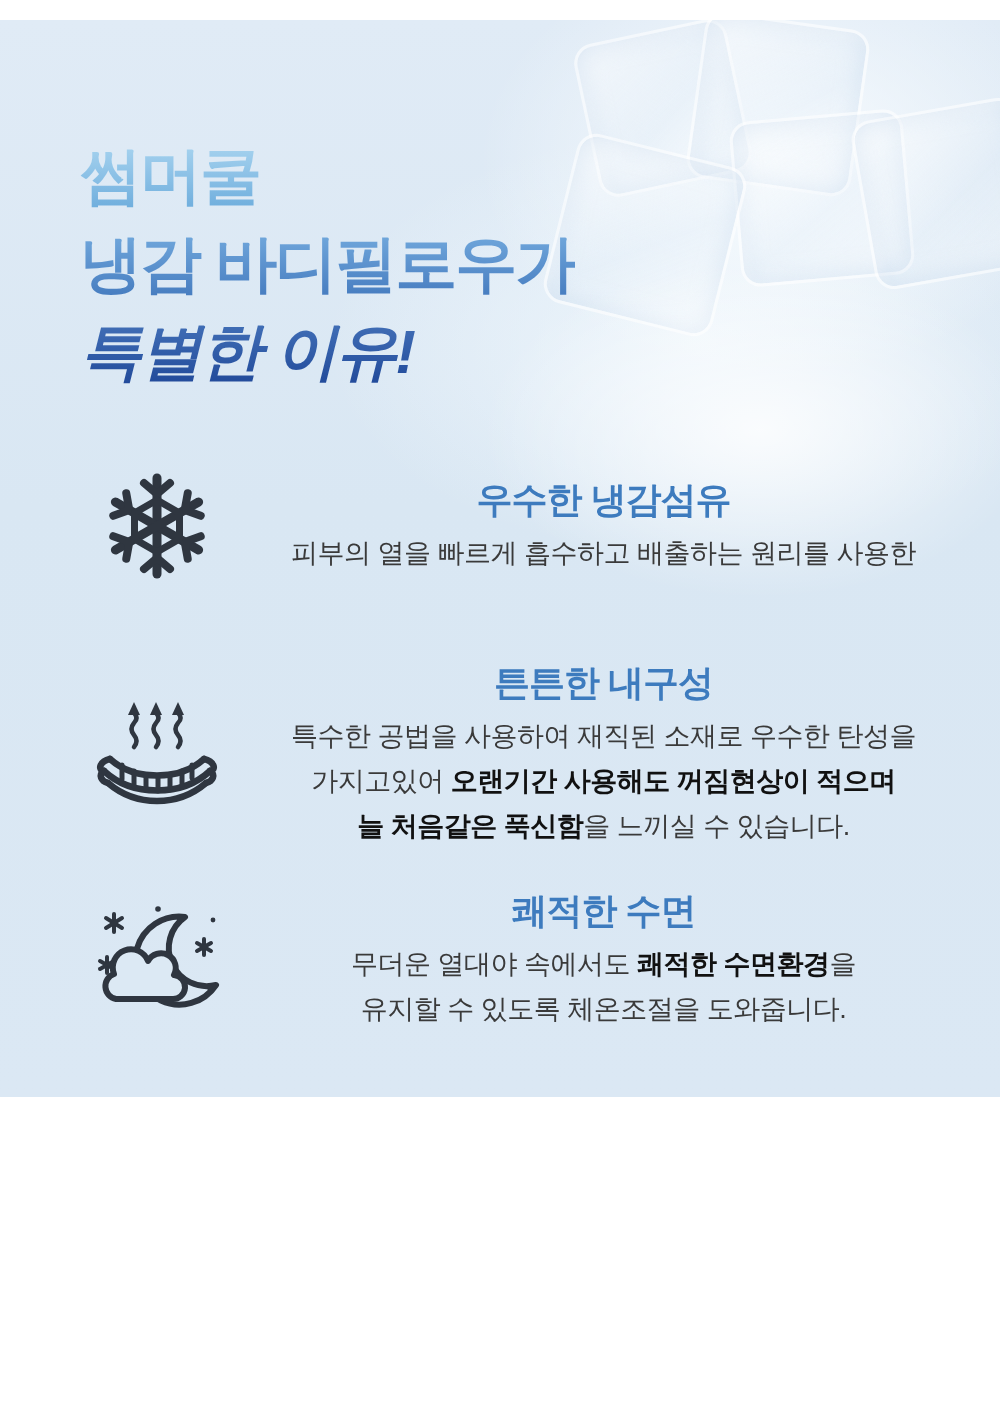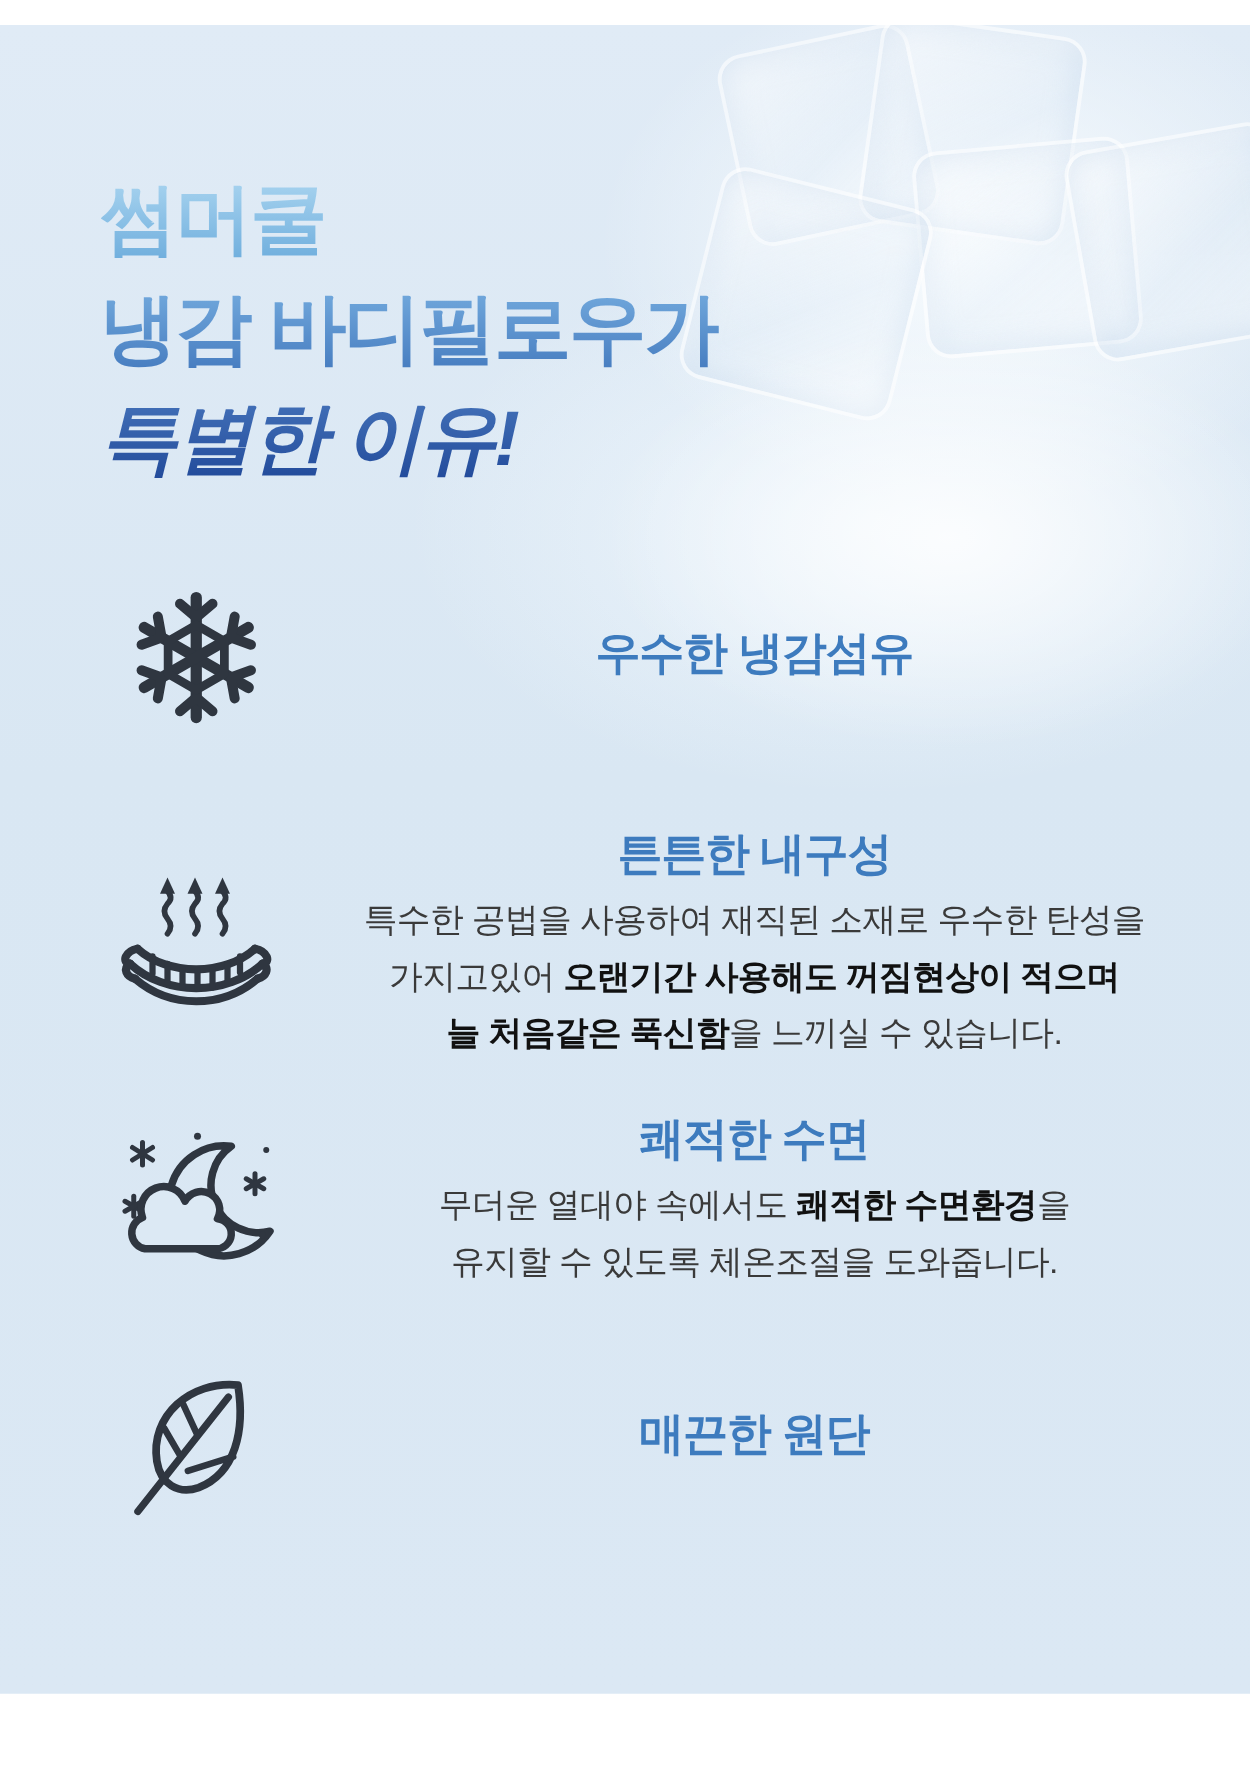--- a/index.html
+++ b/index.html
@@ -1,21 +1,21 @@
 <!DOCTYPE html>
 <html><head>
 <meta charset="utf-8">
 <style>
   html,body{margin:0;padding:0;}
   body{
     width:1000px;height:1428px;background:#ffffff;overflow:hidden;
     font-family:"Liberation Sans","DejaVu Sans",sans-serif;
   }
   .poster{
-    position:absolute;left:0;top:20px;width:1000px;height:1335px;overflow:hidden;
+    position:absolute;left:0;top:20px;width:1000px;height:1077px;overflow:hidden;
     background:
       radial-gradient(ellipse 430px 310px at 78% 13%, rgba(250,253,255,0.95), rgba(250,253,255,0) 70%),
       radial-gradient(ellipse 520px 300px at 70% 30%, rgba(244,250,254,0.75), rgba(244,250,254,0) 72%),
       linear-gradient(180deg,#e0ebf6 0%, #d9e7f3 45%, #dbe8f4 100%);
   }
   
   .ice{position:absolute;left:0;top:0;width:1000px;height:620px;pointer-events:none;}
   .cube{
     position:absolute;border-radius:20px;
     background:linear-gradient(145deg, rgba(255,255,255,0.95), rgba(213,228,243,0.30) 55%, rgba(255,255,255,0.55));
@@ -86,20 +86,21 @@
           <path d="M47 17 L60 28 L73 17" transform="rotate(120 60 60)"></path>
           <path d="M47 17 L60 28 L73 17" transform="rotate(180 60 60)"></path>
           <path d="M47 17 L60 28 L73 17" transform="rotate(240 60 60)"></path>
           <path d="M47 17 L60 28 L73 17" transform="rotate(300 60 60)"></path>
         </g>
         <polygon class="ink" stroke-width="7" points="60,34 82.5,47 82.5,73 60,86 37.5,73 37.5,47"></polygon>
       </svg>
     </div>
     <div class="text-col">
       <h2>우수한 냉감섬유</h2>
+      <p><span>피부의 열을 빠르게 흡수하고 배출하는 원리를 사용한</span></p>
     </div>
   </section>
 
   <section class="feature s3">
     <div class="icon-col">
       <svg width="130" height="132" viewBox="0 0 130 130">
         <path class="ink" stroke-width="6" d="M93 22 A44 44 0 1 0 124 90 A38 38 0 0 1 93 22 Z"></path>
         <g class="ink" stroke-width="4">
           <line x1="22" y1="19" x2="22" y2="37"></line>
             <line x1="14" y1="23" x2="30" y2="33"></line>

